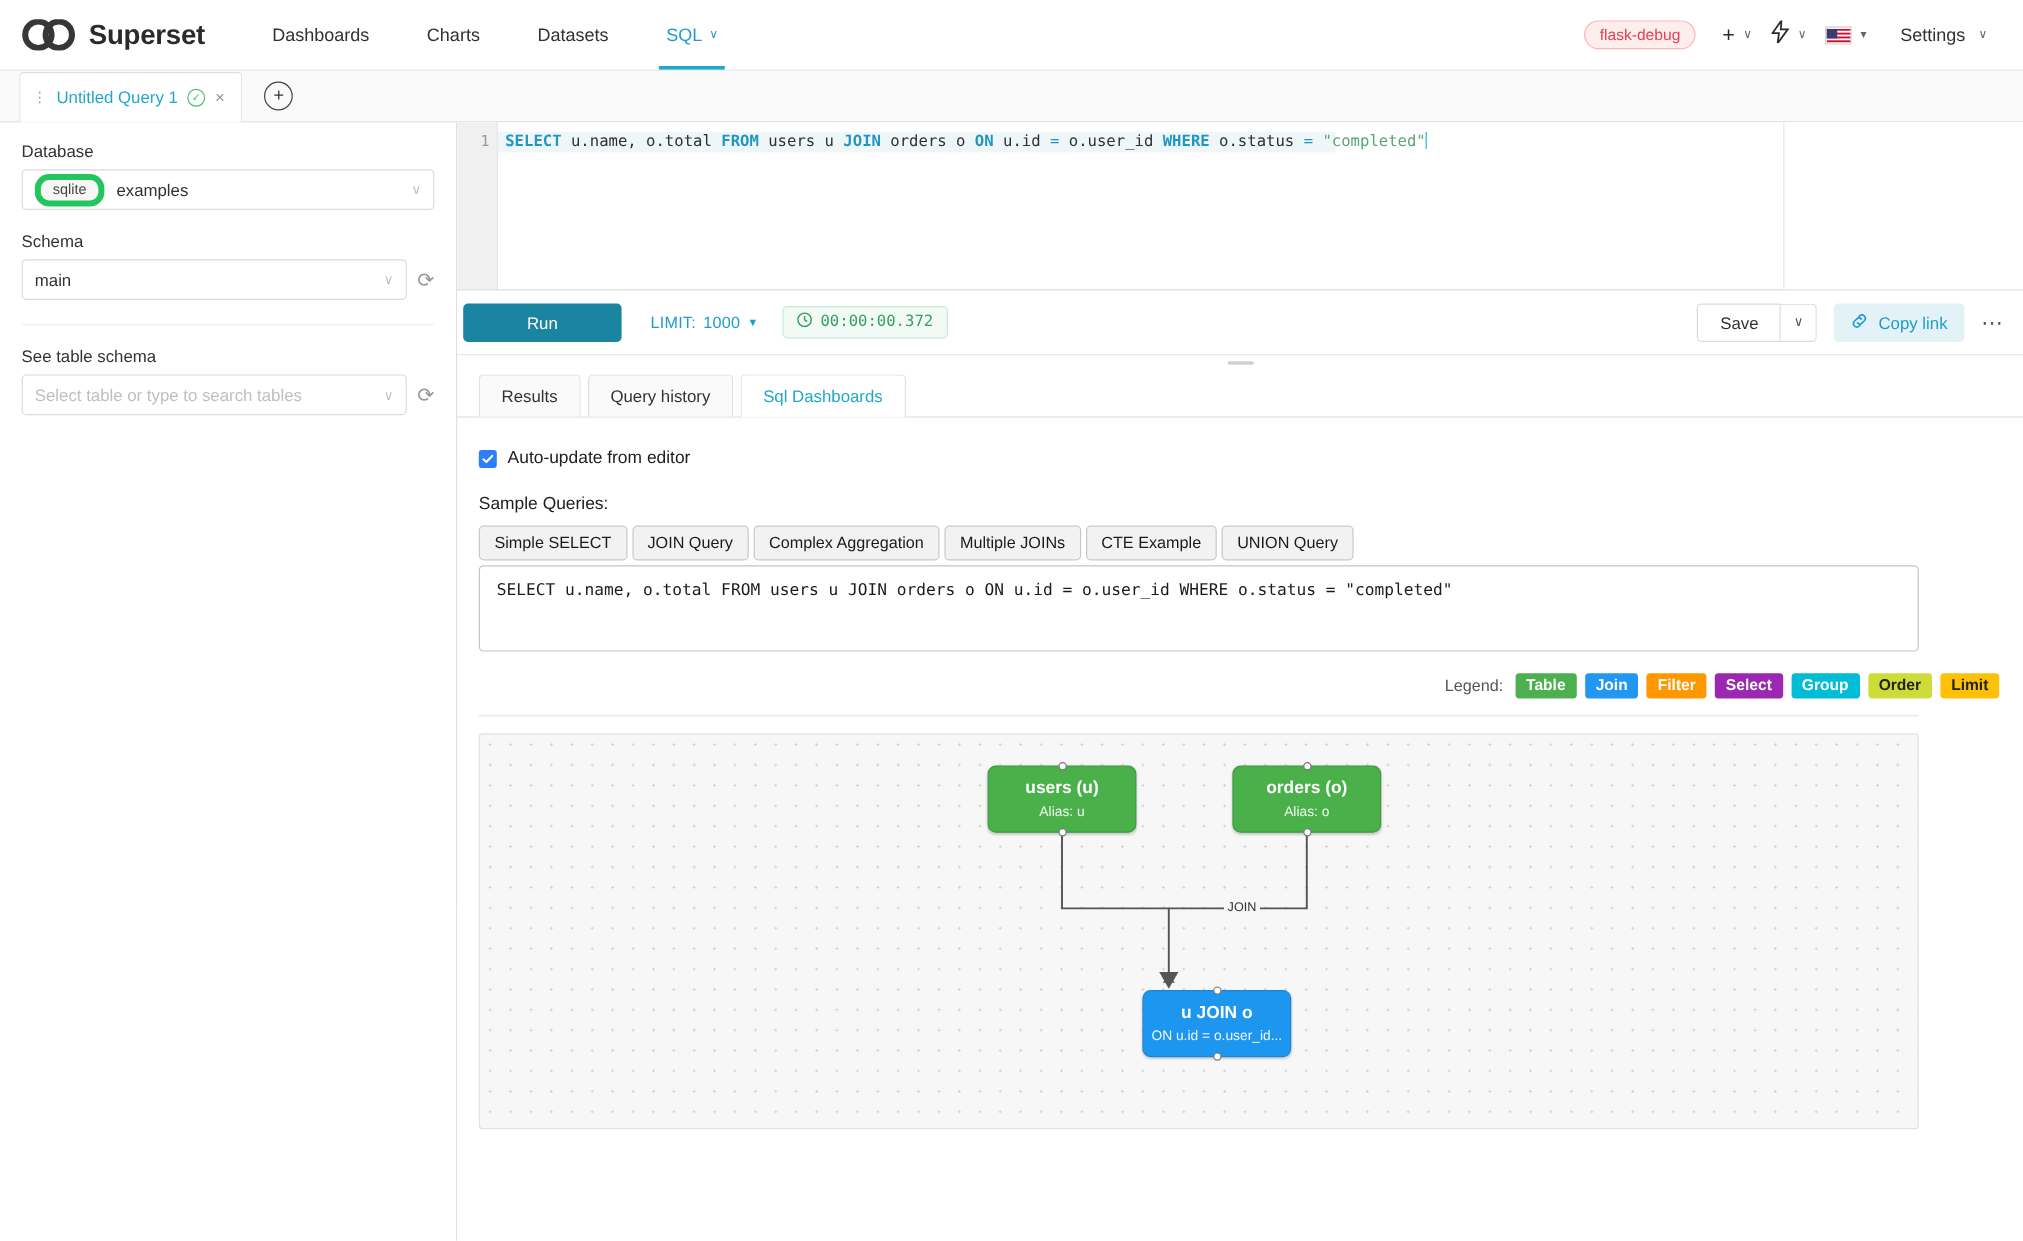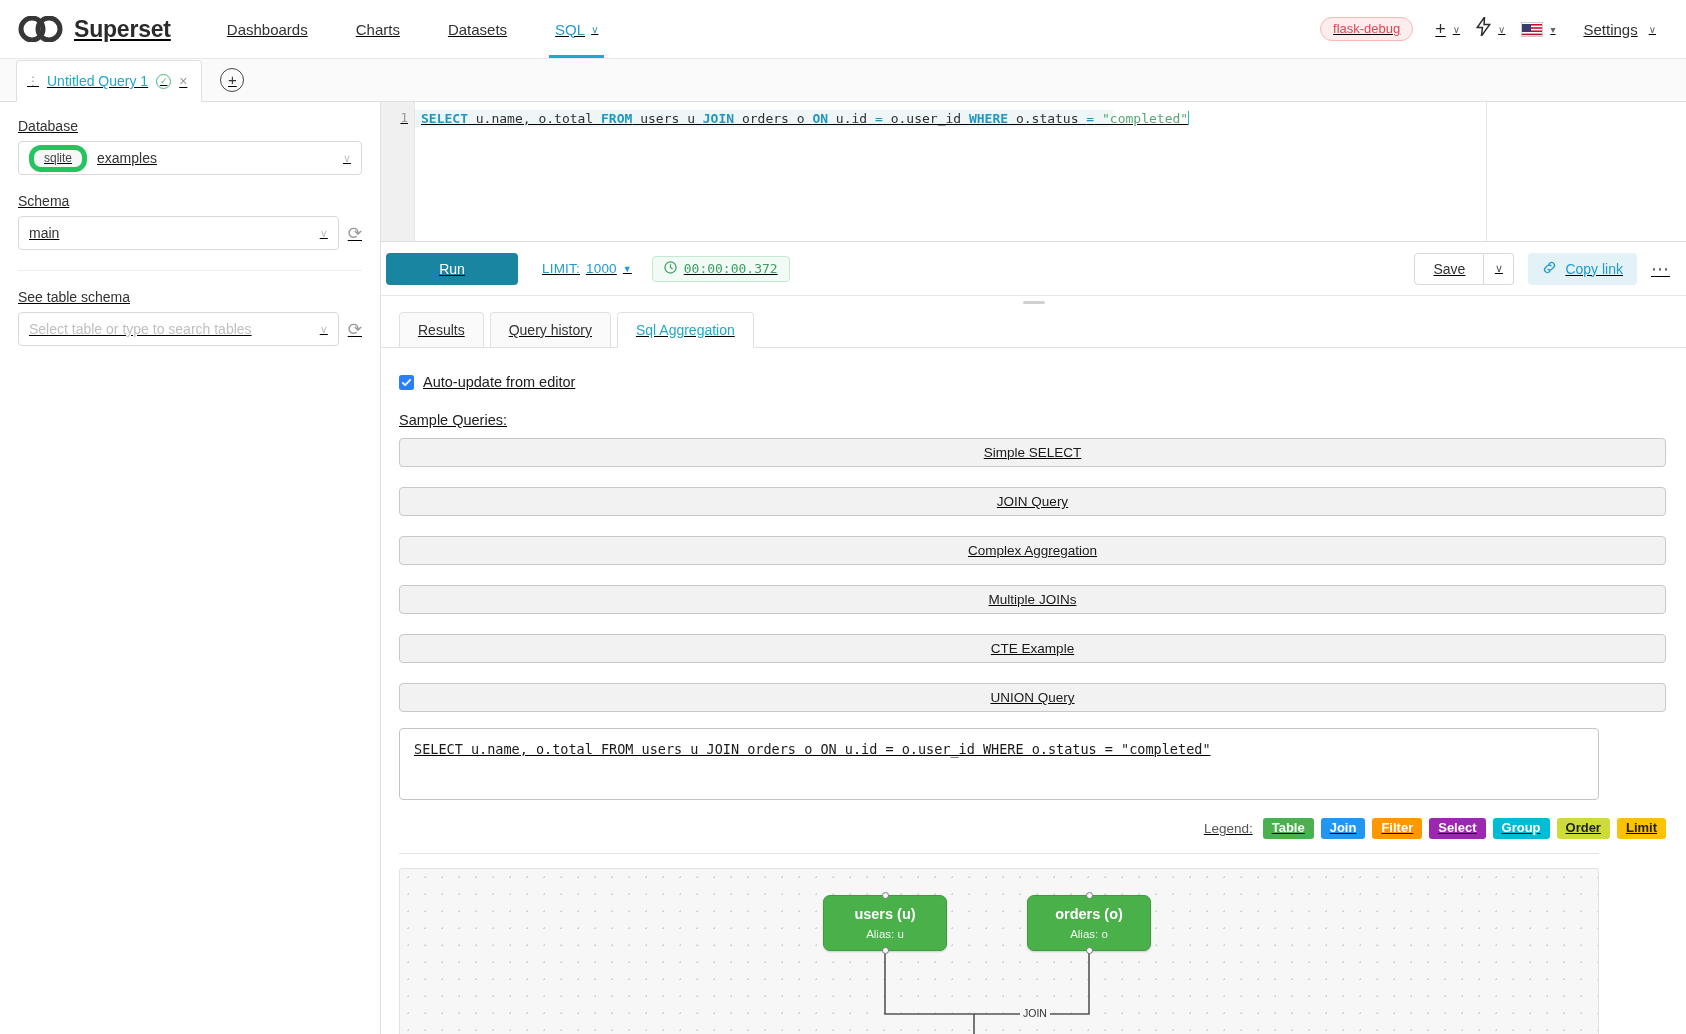--- a/index.html
+++ b/index.html
@@ -4,21 +4,21 @@
 <style>
   * { box-sizing: border-box; }
   html, body {
     margin: 0; padding: 0;
     width: 1686px; height: 1034px;
     background: #ffffff;
     font-family: "Liberation Sans", sans-serif;
     -webkit-font-smoothing: antialiased;
     overflow: hidden;
   }
-  .page { position: relative; width: 1686px; height: 756px; background:#fde047;text-decoration:underline; }
+  .page { position: relative; width: 1686px; height: 756px; background:#fde047; }
 
   
   .navbar {
     height: 59px; width: 100%;
     border-bottom: 1px solid #e8e8e8;
     display: flex; align-items: center;
     padding: 0 24px 0 18px;
     background: #fff;
     position: relative;
   }
@@ -184,21 +184,21 @@
   .viz { padding: 26px 20px 0 18px; overflow: hidden; flex:1; }
   .viz-title { font-size: 22px; font-weight: bold; color: #202020; margin: 0 0 18px 0; }
   .chk-row { display: flex; align-items: center; gap: 9px; margin-bottom: 22px; }
   .chkbox {
     width: 15px; height: 15px; border-radius: 2.5px; background: #2b7fff;
     display:flex; align-items:center; justify-content:center; cursor:pointer;
   }
   .chkbox svg { display:block; }
   .chk-label { font-size: 14.5px; color: #202020; }
   .sample-label { font-size: 14.5px; color: #202020; margin-bottom: 10px; }
-  .sample-btns { display: flex; gap: 20px; margin-bottom: 16px; flex-direction: column; }
+  .sample-btns { display: flex; gap: 4px; margin-bottom: 4px; }
   .sample-btn {
     border: 1px solid #c8c8c8; background: #f2f2f2; color: #1b1b1b;
     font-size: 13.5px; padding: 6px 12px; border-radius: 4px; cursor: pointer;
     font-family: "Liberation Sans", sans-serif;
   }
   .sql-textarea {
     width: 1200px; height: 72px; border: 1px solid #c4c4c4; border-radius: 4px;
     padding: 12px 14px; font-family: "DejaVu Sans Mono", monospace; font-size: 13.5px;
     color: #1b1b1b; resize: none; outline: none; background: #fff; display:block;
   }
@@ -404,21 +404,21 @@
       </div>
 
       <div class="res-tabs">
         <div class="res-tab">
           <span>Results</span>
         </div>
         <div class="res-tab">
           <span>Query history</span>
         </div>
         <div class="res-tab active">
-          <span>Sql Aggregation</span>
+          <span>Sql Dashboards</span>
         </div>
       </div>
 
       <div class="viz">
 
         <div class="chk-row">
           <span class="chkbox">
             <svg width="11" height="11" viewBox="0 0 12 12">
                 <path d="M2 6.3 L4.6 8.8 L10 3.2" fill="none" stroke="#fff" stroke-width="1.9" stroke-linecap="round" stroke-linejoin="round"></path>
               </svg>

